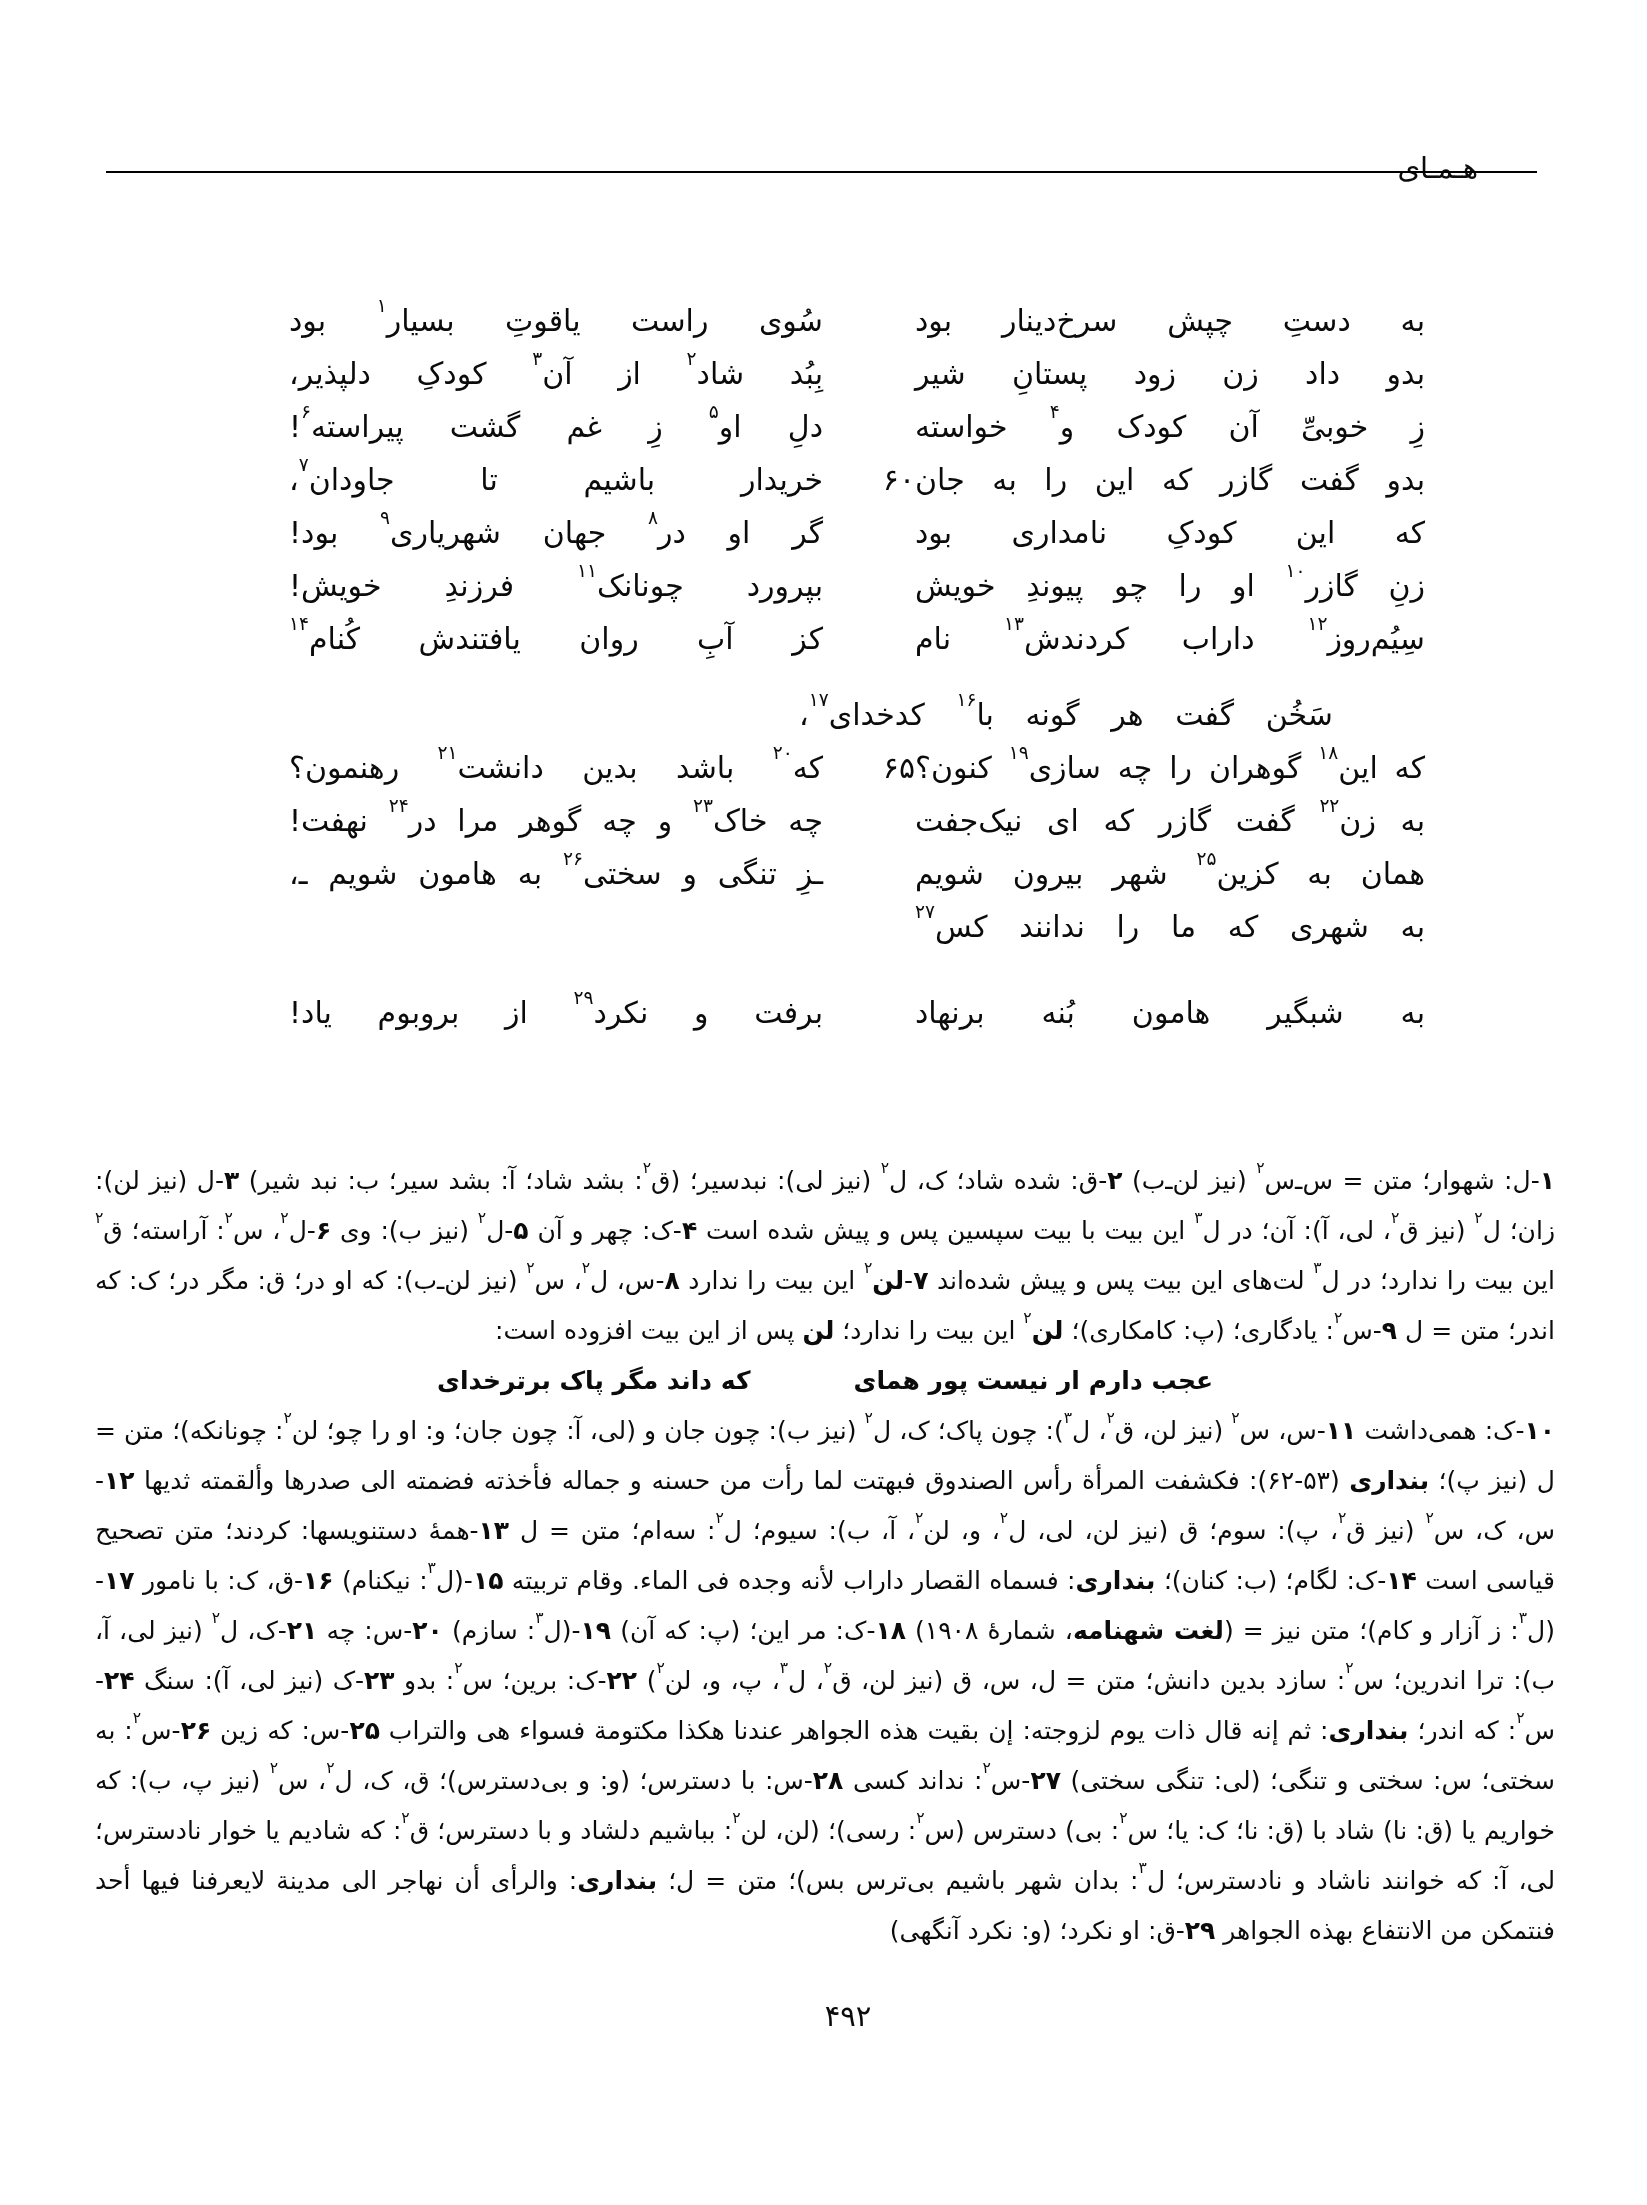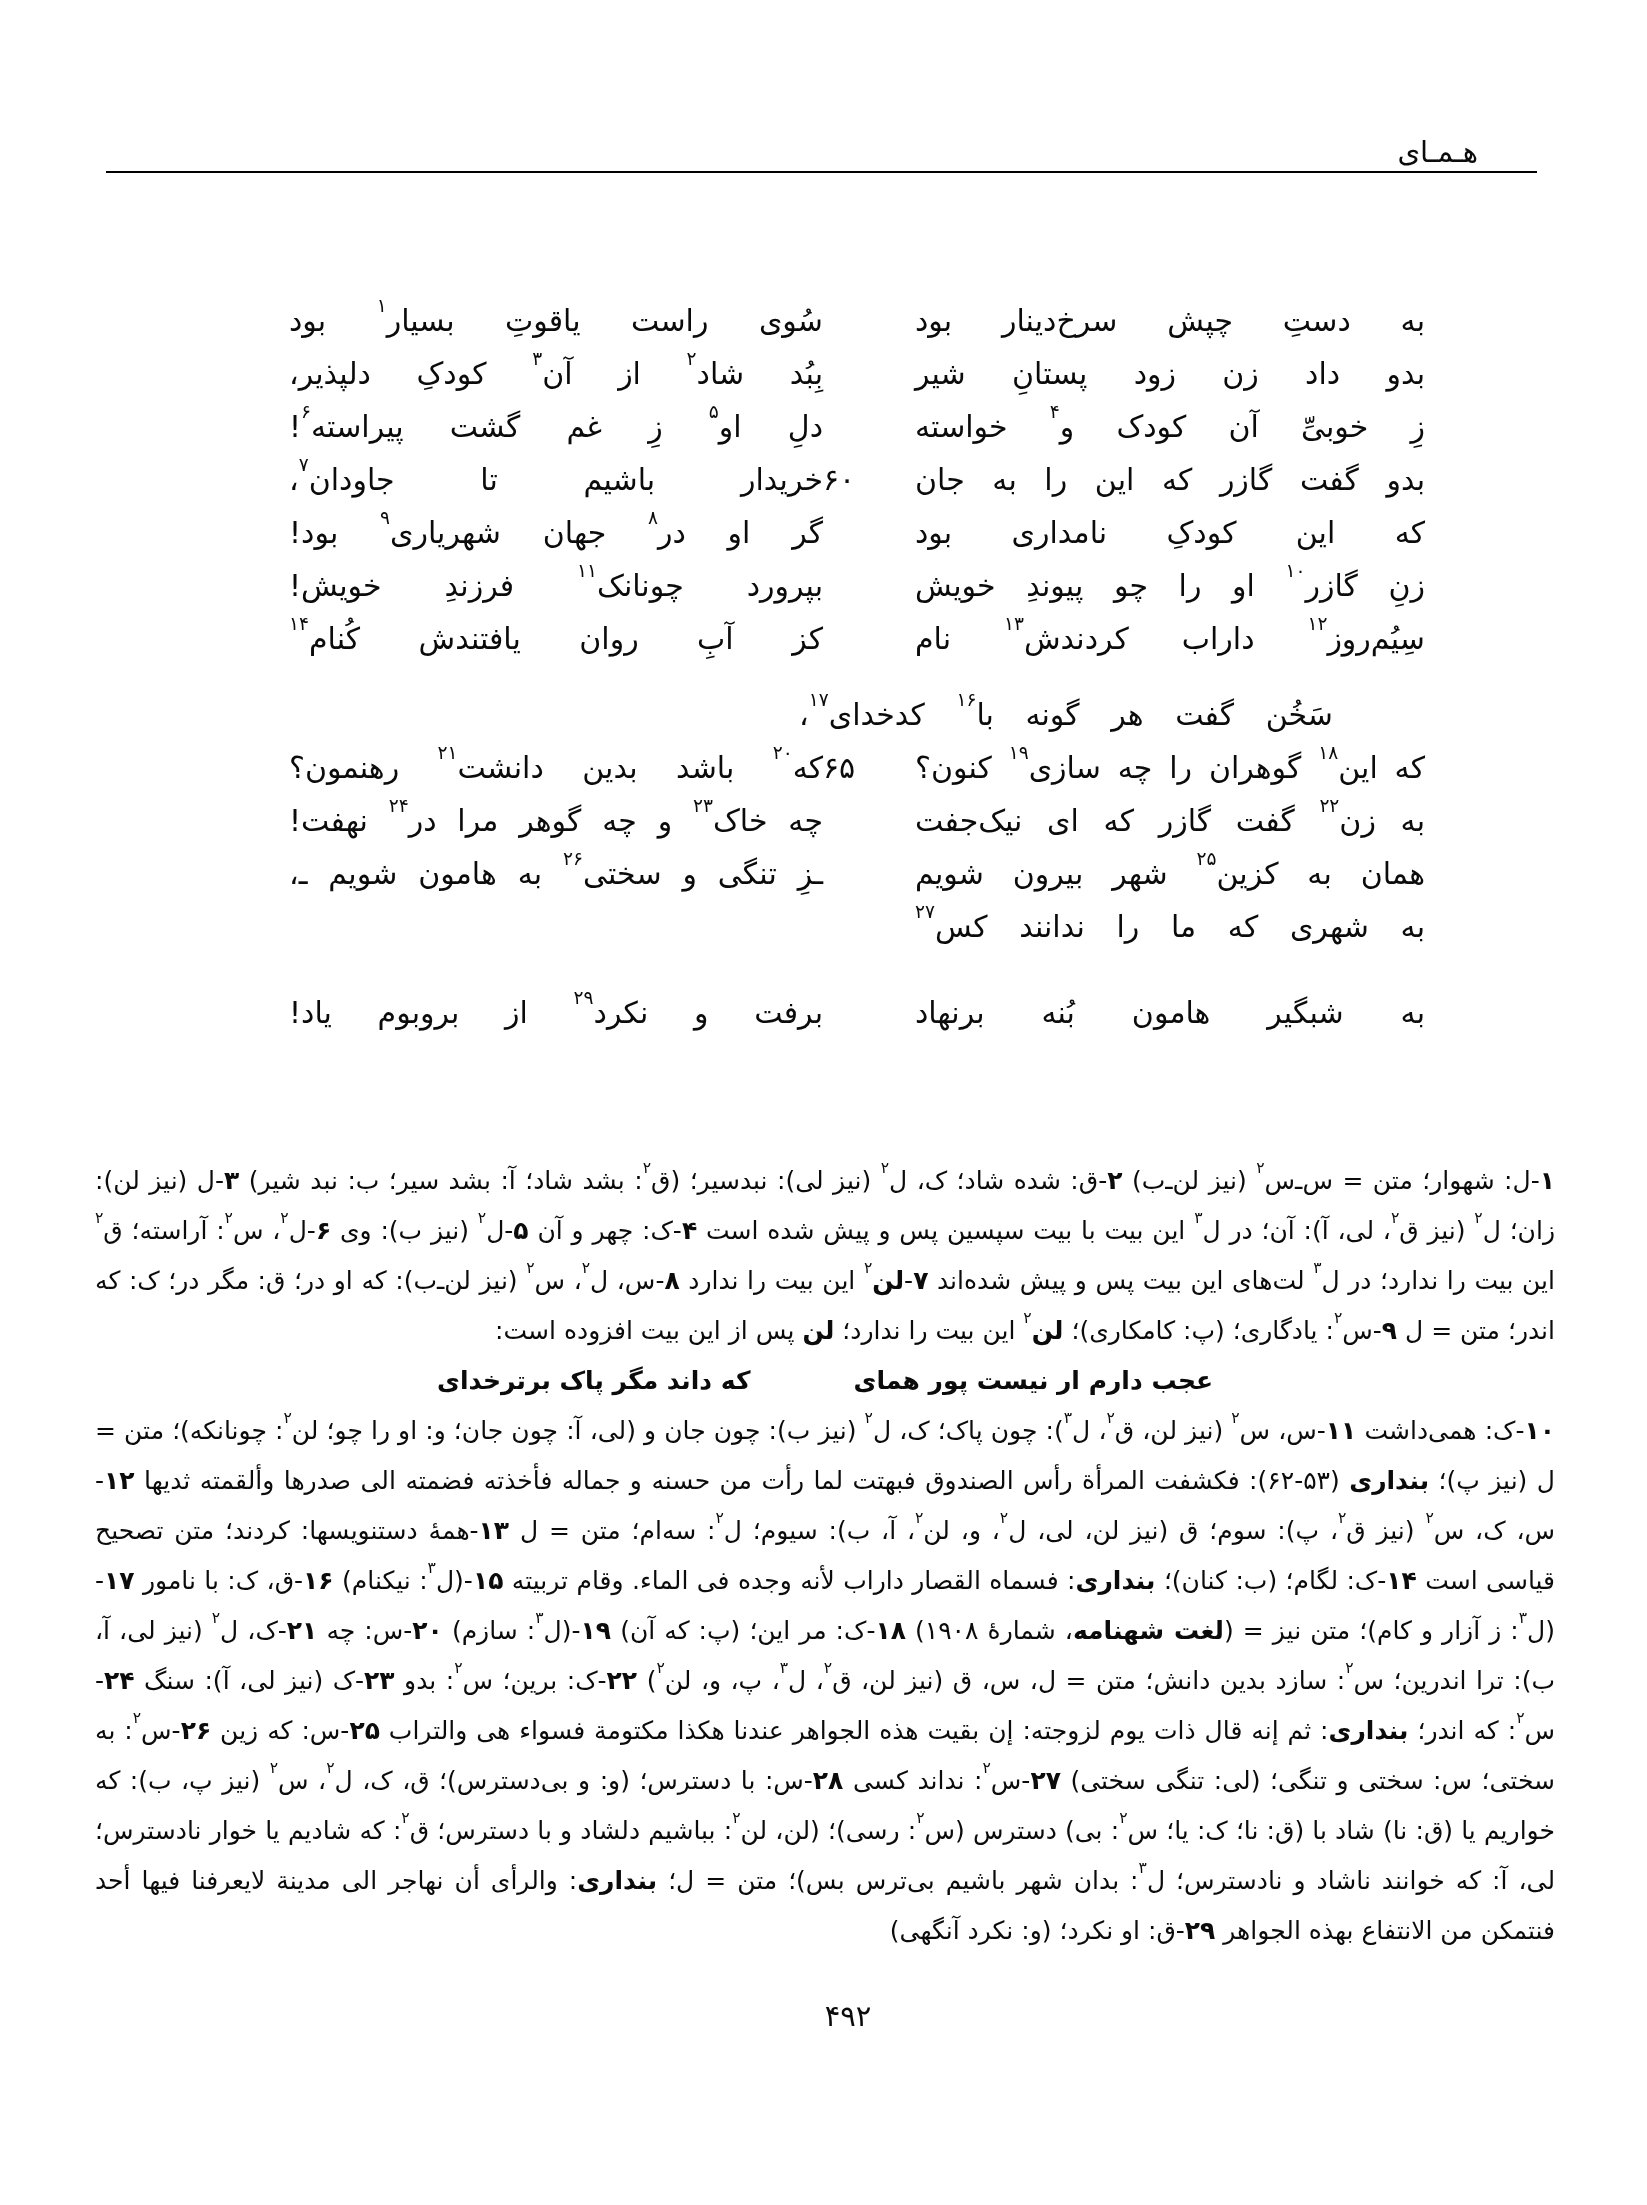--- a/index.html
+++ b/index.html
@@ -3,42 +3,42 @@
 <meta charset="utf-8">
 <style>
   html,body{margin:0;padding:0;background:#ffffff;}
   body{
     width:1648px;height:2205px;position:relative;
     font-family:"DejaVu Sans",sans-serif;color:#0b0b0b;
     direction:rtl;overflow:hidden;
   }
   
   .running-head{
-    position:absolute;top:134px;right:170px;
-    font-size:29px;line-height:36px;color:#0b0b0b;
+    position:absolute;top:150px;right:170px;
+    font-size:29px;line-height:36px;color:#0b0b0b;font-family:Liberation Serif, serif;
   }
   .head-rule{
     position:absolute;top:171px;left:106px;width:1431px;height:2.1px;
     background:#000;
   }
   
   .poem{
     position:absolute;top:294px;right:223px;width:1137px;
     font-size:30px;
   }
   .stanza{margin:0;}
   .stanza.gap-small{margin-top:23px;}
   .stanza.gap-large{margin-top:33px;}
   .couplet{display:flex;flex-direction:row;align-items:baseline;height:53px;}
   .hemi{
     text-align:justify;text-align-last:justify;
     line-height:53px;white-space:normal;
   }
   .hemi.first{width:510px;}
-  .vnum{width:92px;text-align:left;line-height:53px;flex:0 0 92px;}
+  .vnum{width:92px;text-align:right;line-height:53px;flex:0 0 92px;}
   .hemi.second{width:534px;}
   sup{font-size:62%;position:relative;top:-0.42em;line-height:0;}
   
   .apparatus{
     position:absolute;top:1156px;right:93px;width:1460px;
     font-size:25px;line-height:50px;
   }
   .app-para{text-align:justify;text-align-last:auto;}
   .inserted-verse{
     display:flex;justify-content:center;gap:103px;

